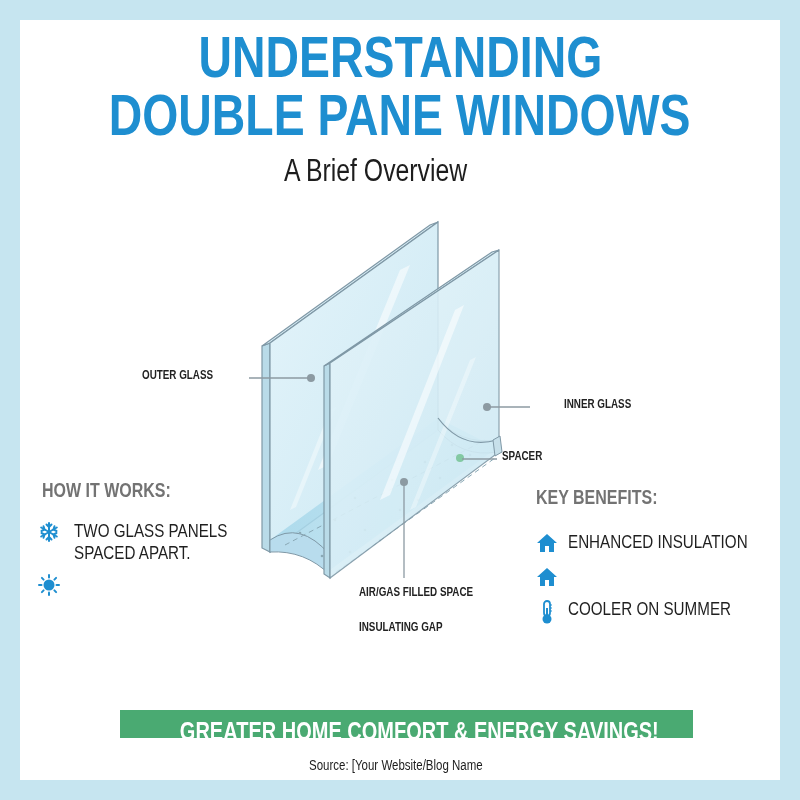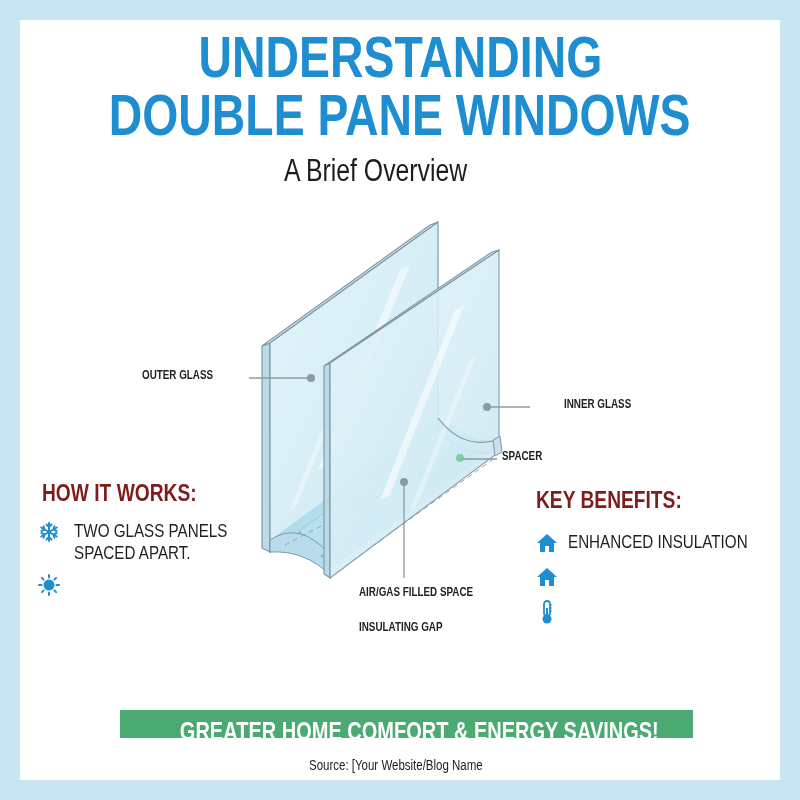--- a/index.html
+++ b/index.html
@@ -47,23 +47,23 @@
     position: absolute;
     font-size: 12px;
     font-weight: bold;
     color: #222;
     white-space: nowrap;
   }
   .label .narrow { transform: scaleX(0.82); transform-origin: left center; }
 
   .section-head {
     position: absolute;
-    font-size: 24px;
+    font-size: 20px;
     font-weight: bold;
-    color: #7f1d1d;
+    color: #737373;
     white-space: nowrap;
   }
   .section-head .narrow { transform: scaleX(0.80); transform-origin: left center; }
 
   .bullet {
     position: absolute;
     display: flex;
     align-items: flex-start;
   }
   .bullet .icon {
@@ -280,20 +280,23 @@
   <span class="icon" style="margin-right:10px; height:26px;">
     <svg width="22" height="26" viewBox="0 0 22 26">
       <rect x="8" y="2" width="6" height="15" rx="3" fill="none" stroke="#1e8ed0" stroke-width="1.8"></rect>
       <circle cx="11" cy="20" r="4.5" fill="#1e8ed0"></circle>
       <rect x="10" y="9" width="2" height="9" fill="#1e8ed0"></rect>
       <line x1="14" y1="6" x2="16" y2="6" stroke="#1e8ed0" stroke-width="1.2"></line>
       <line x1="14" y1="9" x2="16" y2="9" stroke="#1e8ed0" stroke-width="1.2"></line>
       <line x1="14" y1="12" x2="16" y2="12" stroke="#1e8ed0" stroke-width="1.2"></line>
     </svg>
   </span>
+  <div class="text">
+      <span class="narrow">COOLER ON SUMMER</span>
+    </div>
 </div>
 
 <div class="banner">
   <span class="narrow">GREATER HOME COMFORT &amp; ENERGY SAVINGS!</span>
 </div>
 <div class="source">
   <span class="narrow">Source: [Your Website/Blog Name</span>
 </div>
 
 </body></html>

